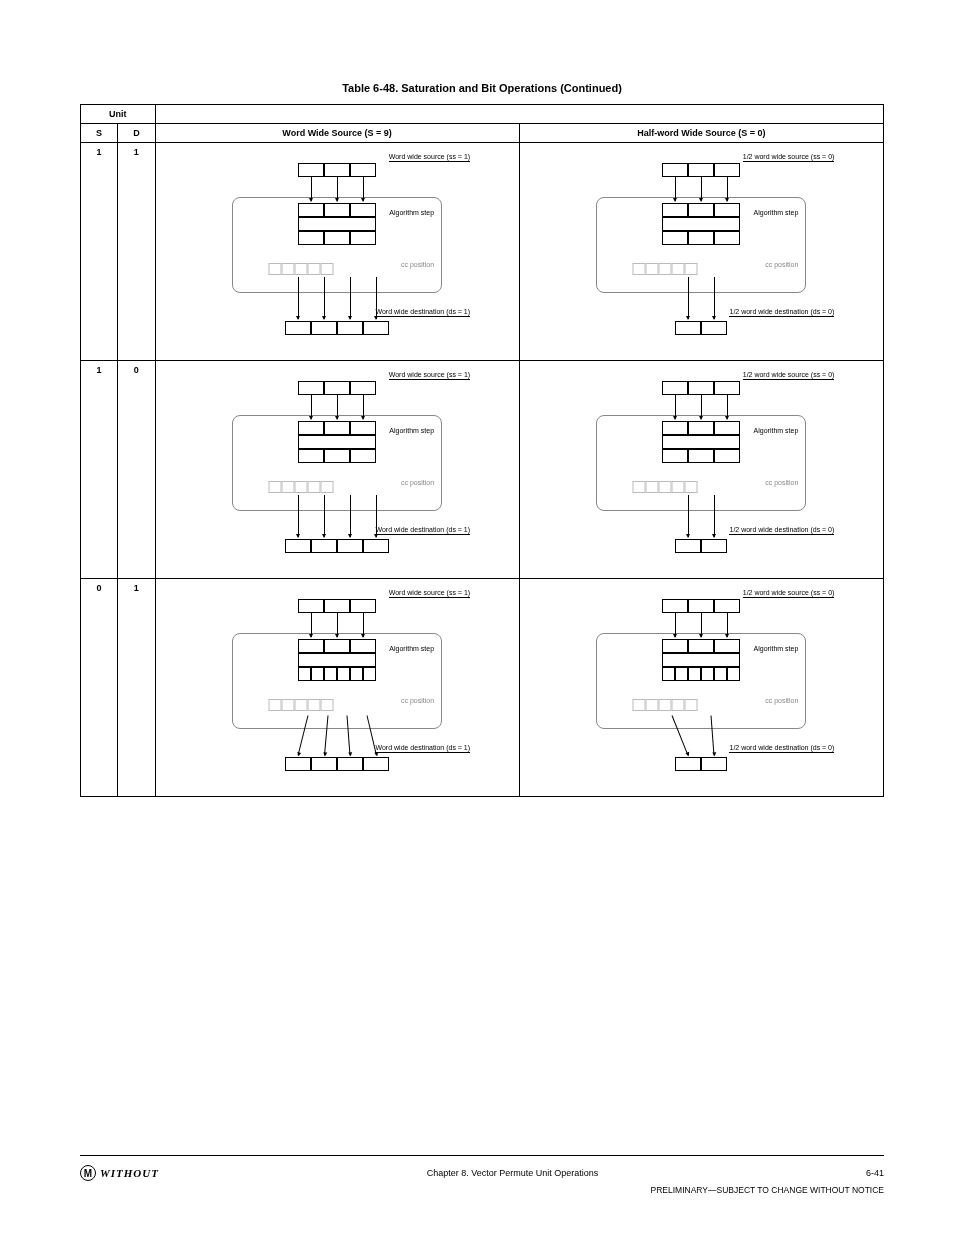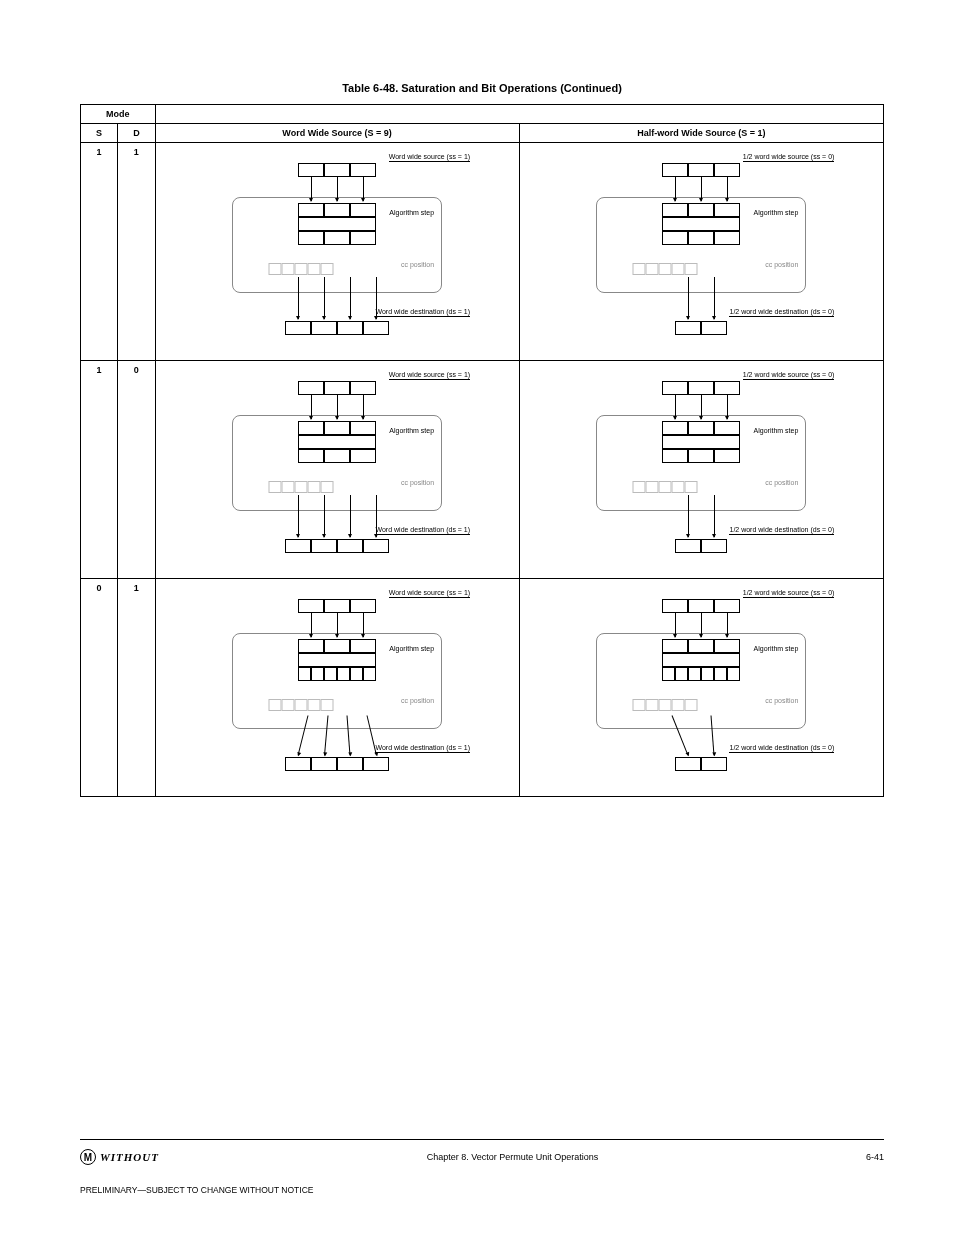--- a/index.html
+++ b/index.html
@@ -91,28 +91,28 @@
 
   <table class="main">
     <colgroup>
         <col class="c0">
         <col class="c1">
         <col class="c2">
         <col class="c3">
       </colgroup>
     <thead>
       <tr>
-        <th colspan="2">Mode</th>
+        <th colspan="2">Unit</th>
         <th colspan="2"></th>
       </tr>
       <tr>
         <th>S</th>
         <th>D</th>
         <th>Word Wide Source (S = 9)</th>
-        <th>Half-word Wide Source (S = 1)</th>
+        <th>Half-word Wide Source (S = 0)</th>
       </tr>
     </thead>
     <tbody id="tbody">
         <tr>
           <td class="rowcell bitlabel">1</td>
           <td class="rowcell bitlabel">1</td>
           <td class="rowcell">
             <div class="dg">
               <div class="srcrow">
                 <div class="box src"></div>
@@ -415,15 +415,15 @@
   <div class="footer">
     <div class="footer-bar"></div>
     <div class="footer-row">
       <div class="motologo">
         <span class="mcircle">M</span>
         <span class="motoword">WITHOUT</span>
       </div>
       <span>Chapter 8.  Vector Permute Unit Operations</span>
       <span>6-41</span>
     </div>
-    <div style="text-align:left;font-size:8.5px;margin-top:20px;">PRELIMINARY—SUBJECT TO CHANGE WITHOUT NOTICE</div>
+    <div style="text-align:right;font-size:8.5px;margin-top:4px;">PRELIMINARY—SUBJECT TO CHANGE WITHOUT NOTICE</div>
   </div>
 </div>
 
 </body></html>

